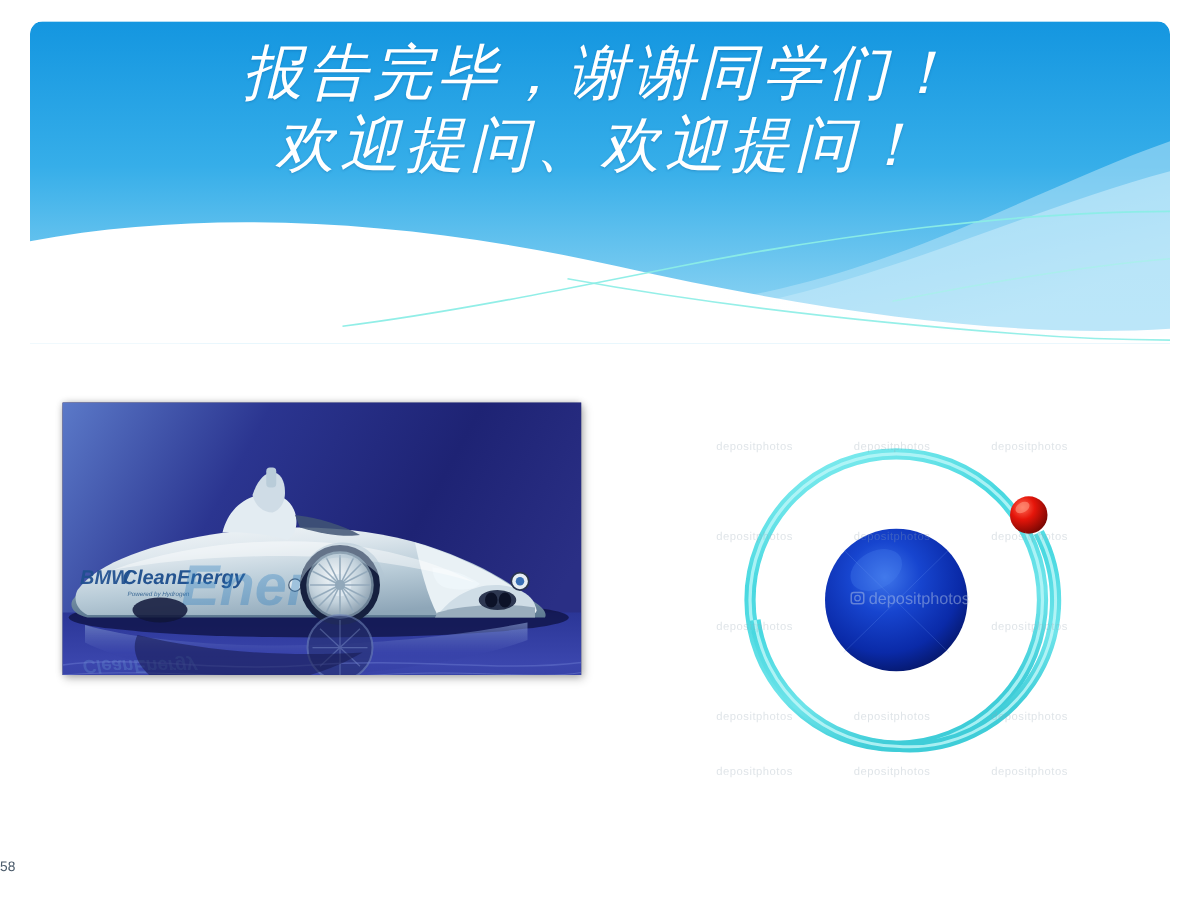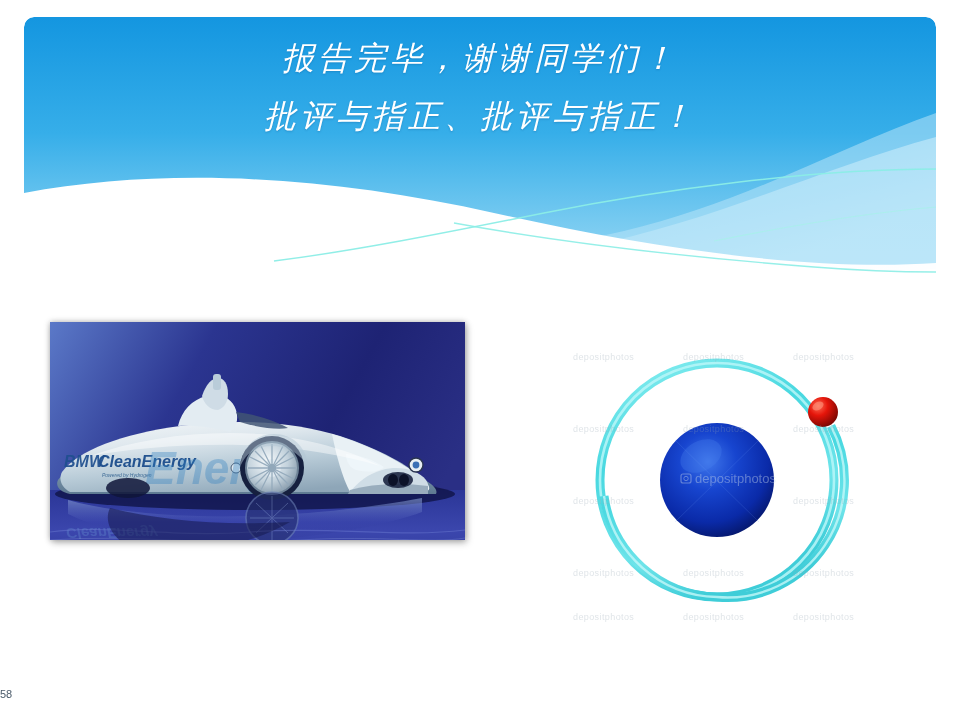--- a/index.html
+++ b/index.html
@@ -40,21 +40,21 @@
   #title-block {
     position: absolute;
     left: 24px;
     top: 30px;
     width: 912px;
     text-align: center;
     pointer-events: none;
   }
   .title-line {
     font-family: "DejaVu Sans", "Liberation Sans", sans-serif;
-    font-size: 32px;
+    font-size: 48px;
     line-height: 56px;
     color: #ffffff;
     letter-spacing: 4px;
     font-weight: 400;
     font-style: italic;
     text-shadow: 0 1px 2px rgba(10,80,140,0.30);
     white-space: nowrap;
   }
   .title-line.l2 { margin-top: 2px; }
 
@@ -148,21 +148,21 @@
 
         <path d="M912,152 C790,152 640,172 520,196 C420,216 330,234 250,244" fill="none" stroke="#8BEDE6" stroke-width="1.4" opacity="0.95"></path>
         <path d="M430,206 C540,226 660,240 790,250 C840,254 880,255 912,255" fill="none" stroke="#8BEDE6" stroke-width="1.4" opacity="0.9"></path>
         <path d="M912,190 C840,196 760,210 690,224" fill="none" stroke="#A8F0EA" stroke-width="1.1" opacity="0.8"></path>
       </g>
     </svg>
   </div>
 
   <div id="title-block">
     <div class="title-line l1">报告完毕，谢谢同学们！</div>
-    <div class="title-line l2">批评与指正、批评与指正！</div>
+    <div class="title-line l2">欢迎提问、欢迎提问！</div>
   </div>
 
   <div id="car-photo">
     <svg id="car-svg" viewBox="0 0 415 303" preserveAspectRatio="none">
       <defs>
         <linearGradient id="skyG" x1="0" y1="0" x2="1" y2="0.4">
           <stop offset="0%" stop-color="#5b79c8"></stop>
           <stop offset="35%" stop-color="#2b3590"></stop>
           <stop offset="70%" stop-color="#1e2374"></stop>
           <stop offset="100%" stop-color="#2a2f85"></stop>

